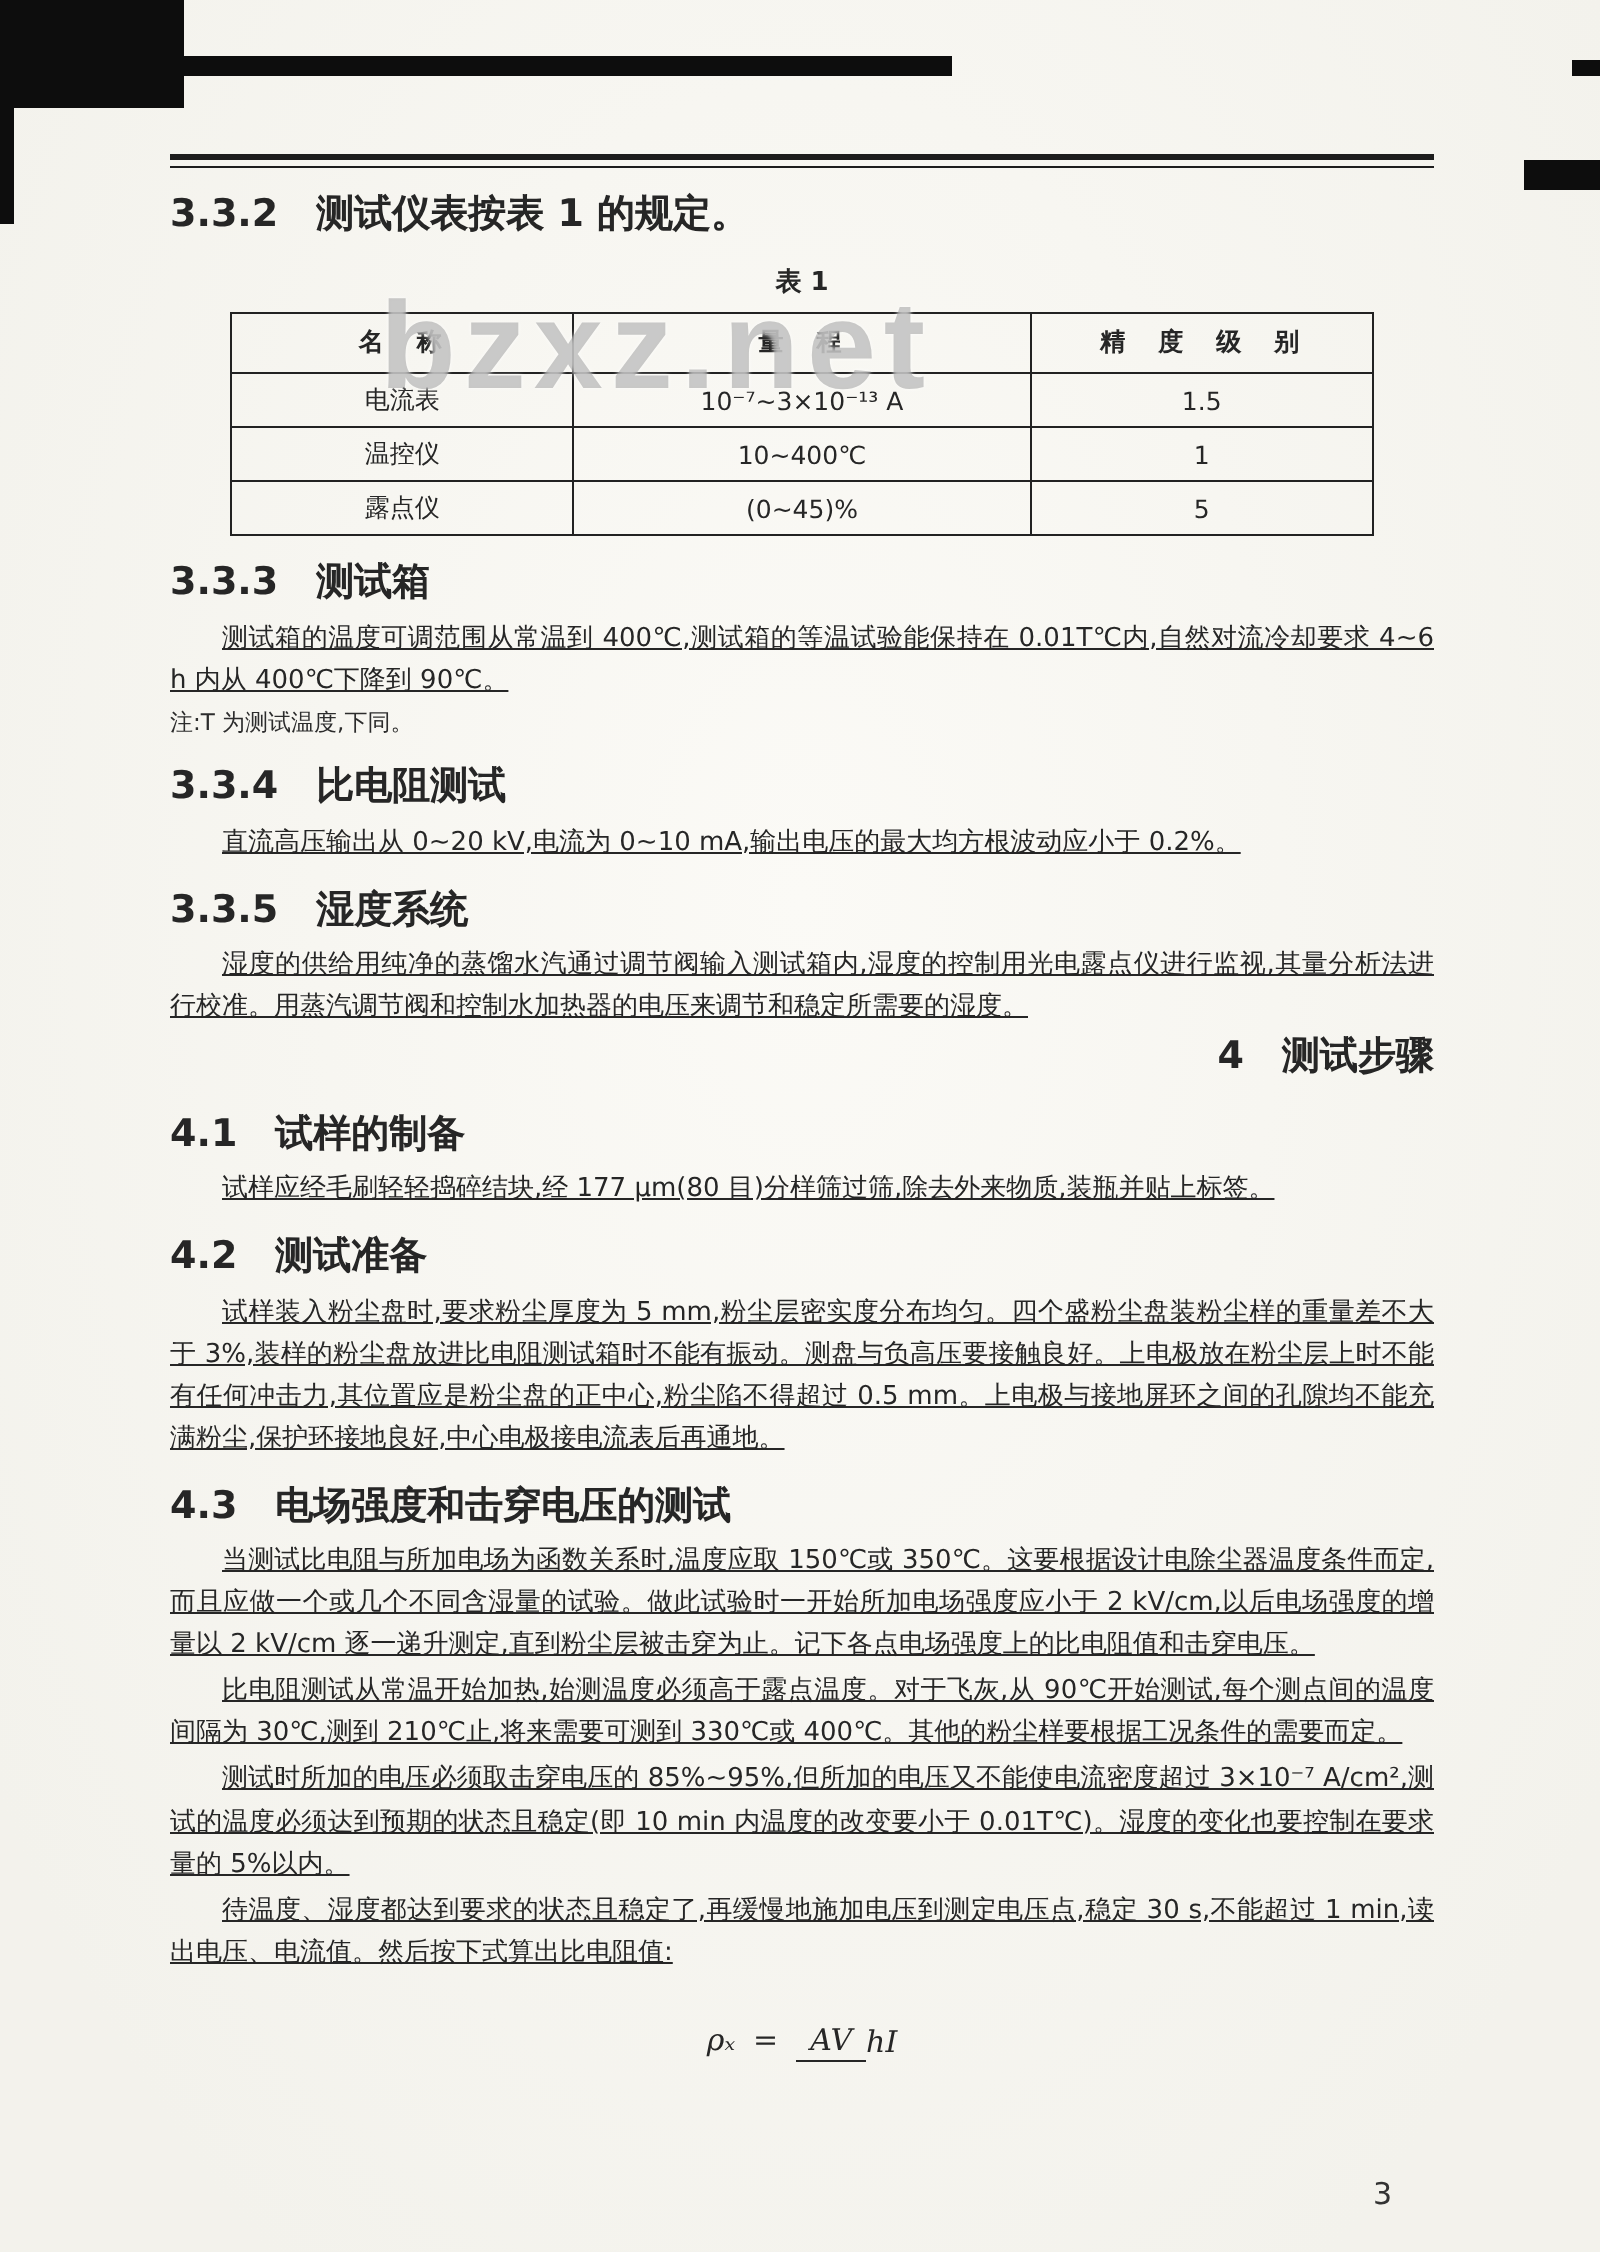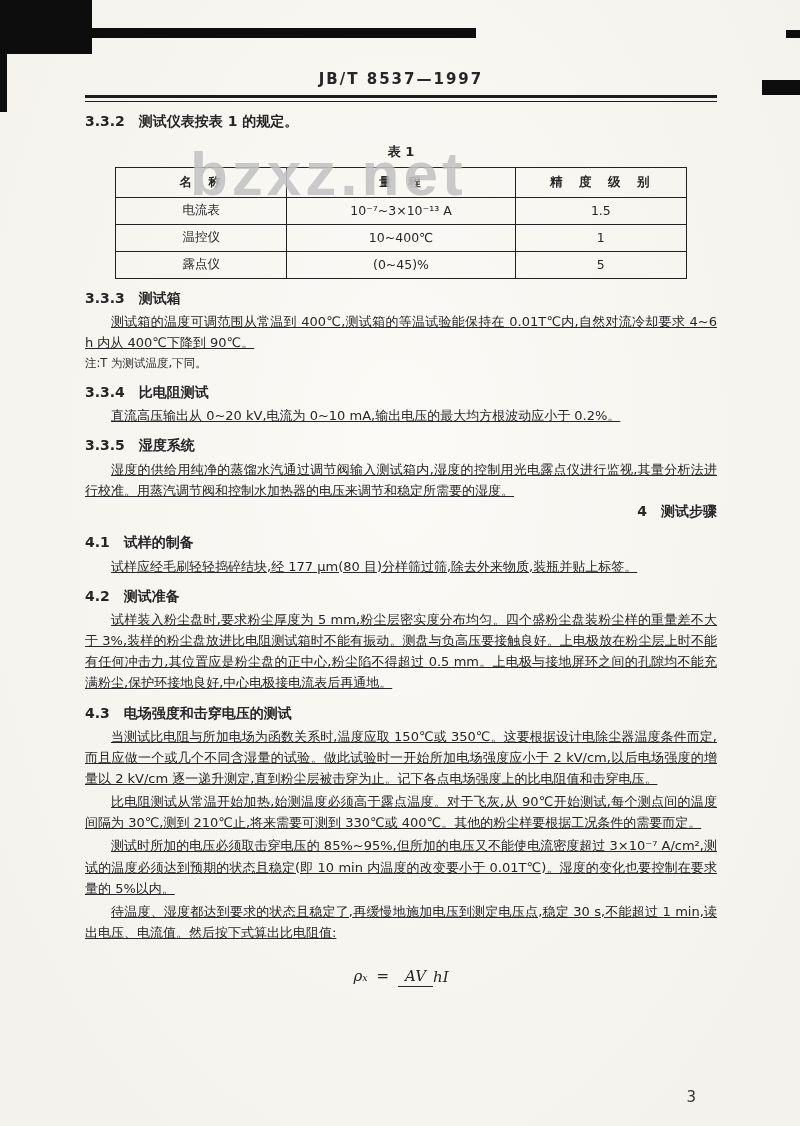--- a/index.html
+++ b/index.html
@@ -21,21 +21,21 @@
   .scan.tr1 { right: 0; top: 80px; width: 38px; height: 15px; }
   .scan.tr2 { right: 0; top: 30px; width: 14px; height: 8px; }
   .scan.le  { left: 0; top: 54px; width: 7px; height: 58px; }
 
   .content { position: absolute; left: 85px; top: 70px; width: 632px; }
 
   .doc-title { text-align: center; font-weight: bold; font-size: 15px; letter-spacing: 2px; }
   .rule-thick { height: 3px; background: #1d1d1d; margin-top: 7px; }
   .rule-thin  { height: 1px; background: #1d1d1d; margin-top: 3px; }
 
-  .h { font-weight: bold; font-size: 14px; margin-top: 9px; line-height: 1.55; }
+  .h { font-weight: bold; font-size: 19px; margin-top: 9px; line-height: 1.55; }
   .h.big { margin-top: 0; margin-bottom: 2px; text-align: right; }
   .para { font-size: 13px; line-height: 1.62; text-indent: 2em; text-align: justify; margin-top: 2px; text-decoration: underline; }
   .note { font-size: 11.5px; line-height: 1.5; margin-top: 2px; color: #2c2c2c; }
 
   .tbl-caption { text-align: center; font-weight: bold; font-size: 13px; margin-top: 10px; }
   table.t1 {
     width: 572px; margin: 6px auto 0 auto;
     border-collapse: collapse; table-layout: fixed;
     font-size: 12.5px;
   }
@@ -75,21 +75,20 @@
   <div class="scan tl"></div>
   <div class="scan top"></div>
   <div class="scan tr1"></div>
   <div class="scan tr2"></div>
   <div class="scan le"></div>
 
   <div class="watermark">bzxz.net</div>
 
   <div class="content">
 
-    <div class="doc-title">JB/T 8537—1997</div>
     <div class="rule-thick"></div>
     <div class="rule-thin"></div>
 
     <div class="h">3.3.2　测试仪表按表 1 的规定。</div>
 
     <div class="tbl-caption">表 1</div>
 
     <table class="t1">
       <colgroup>
           <col class="c1">

